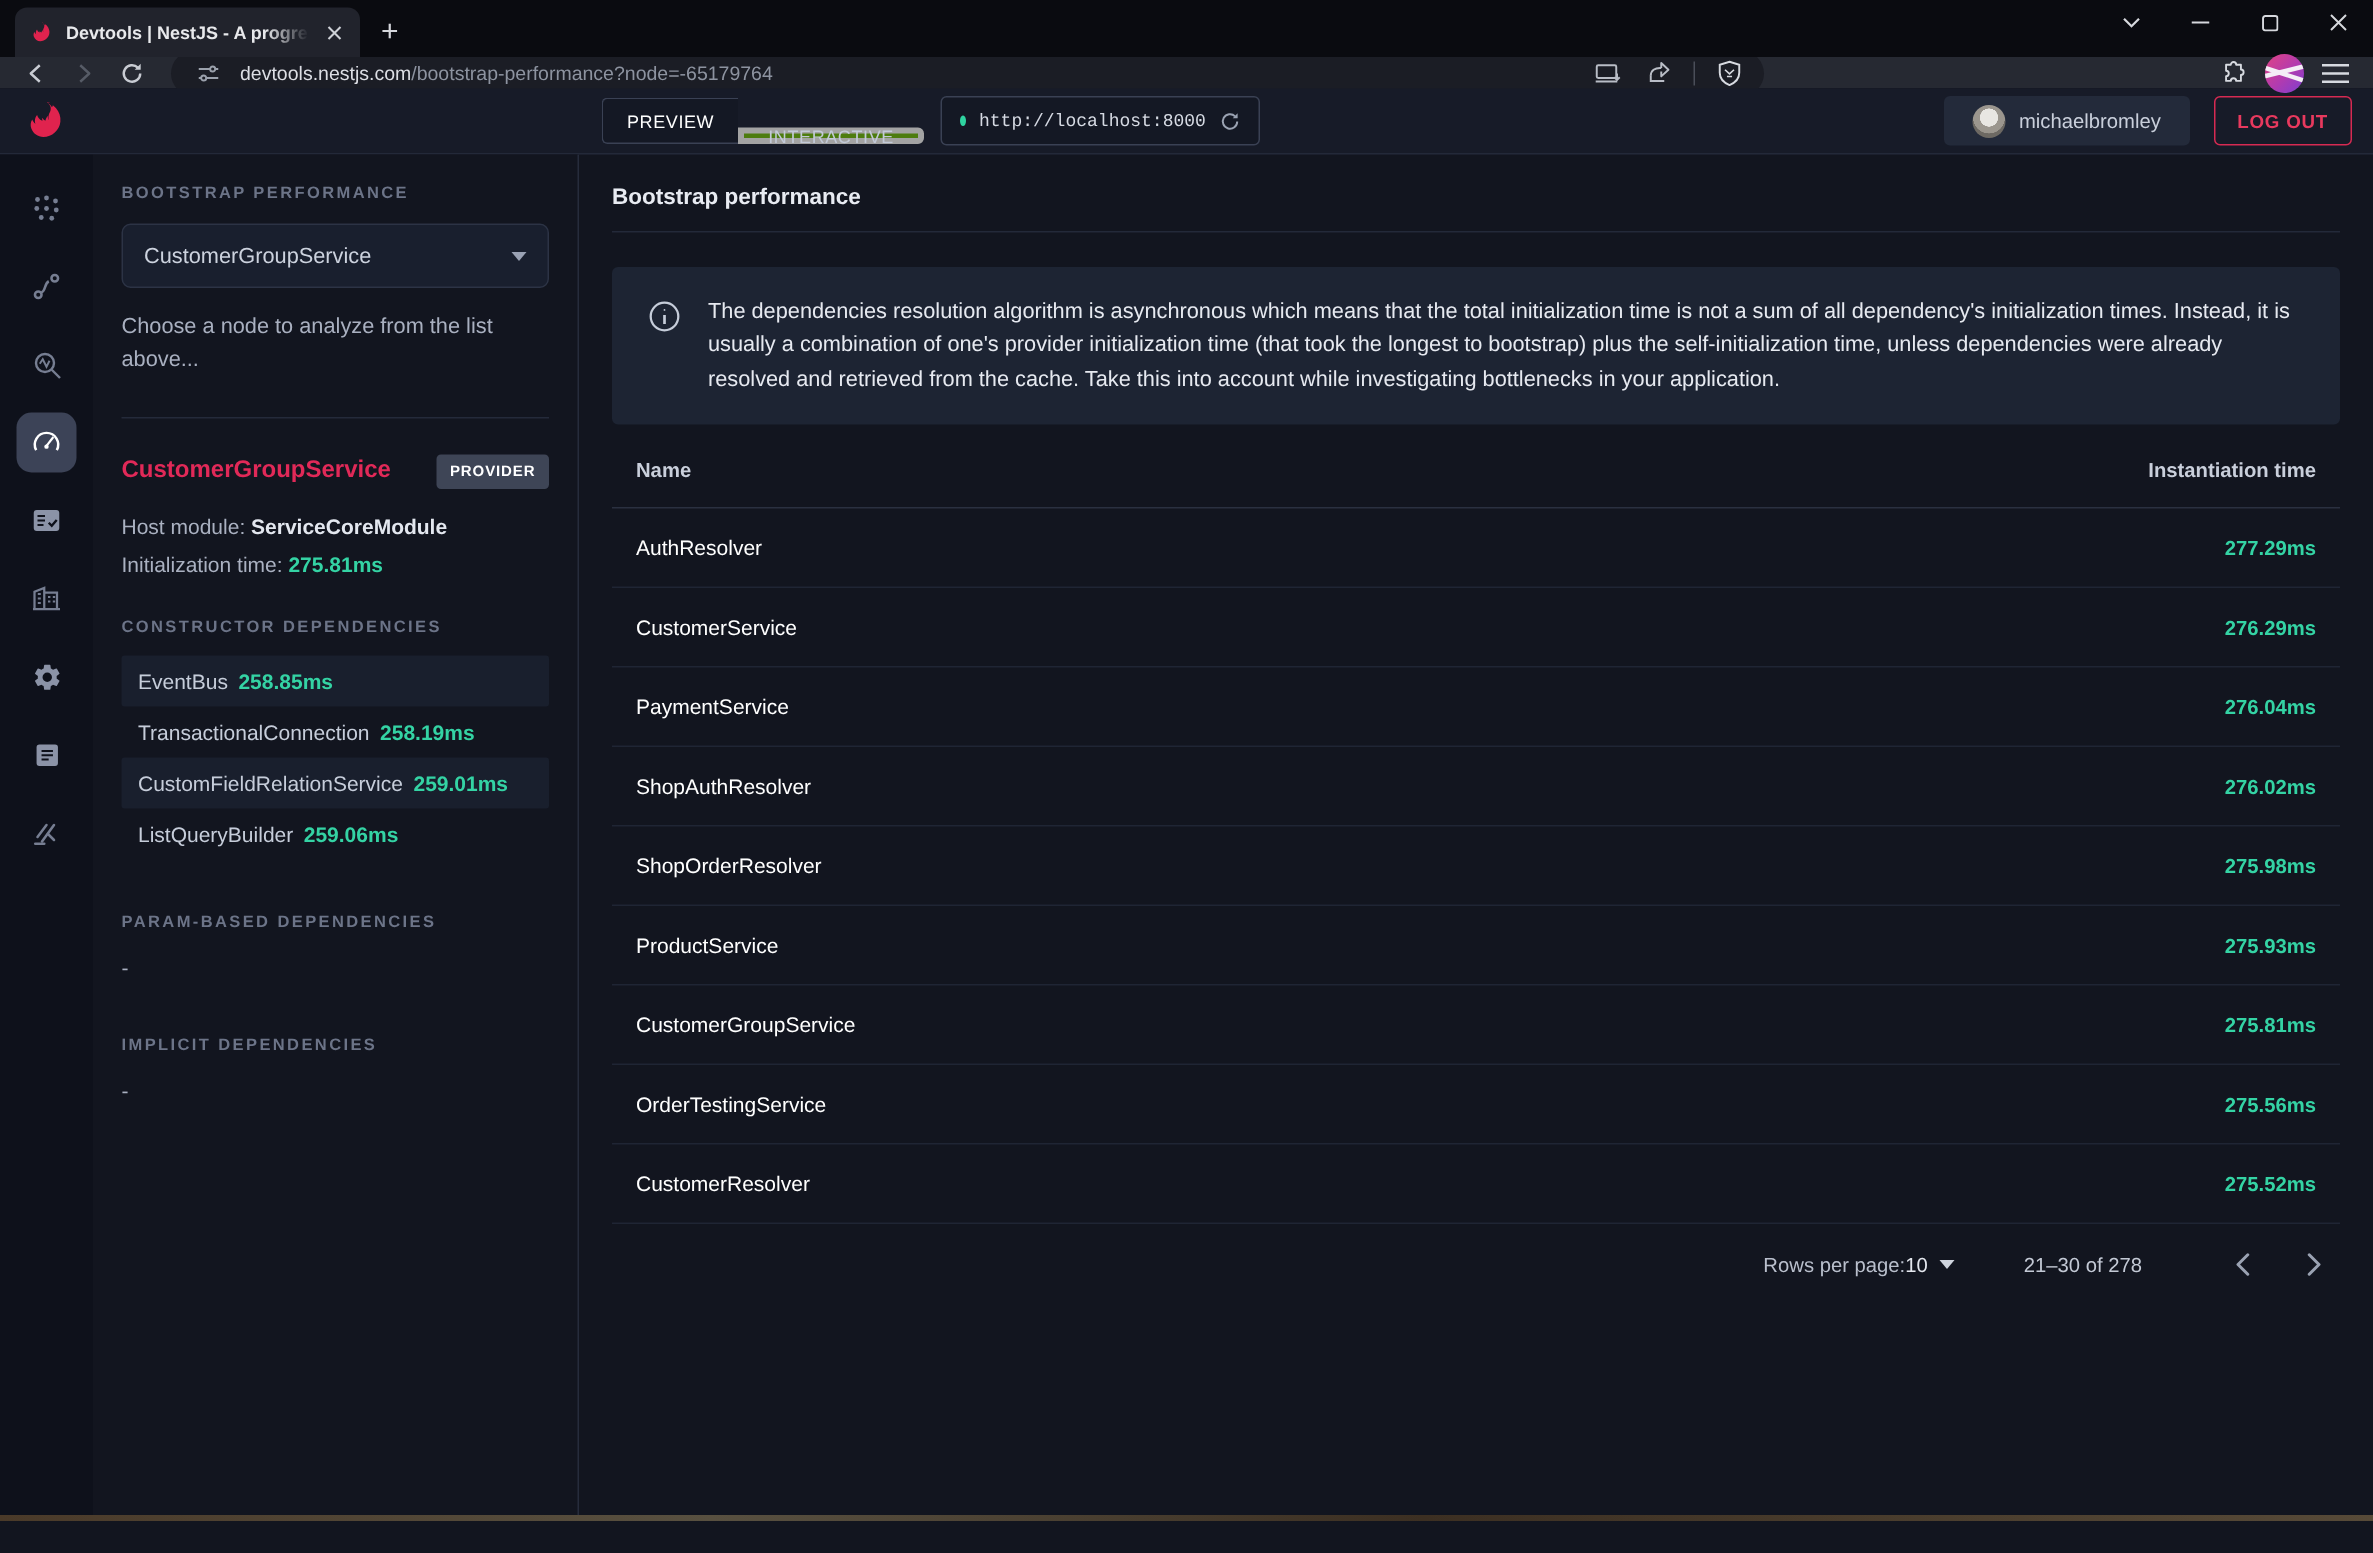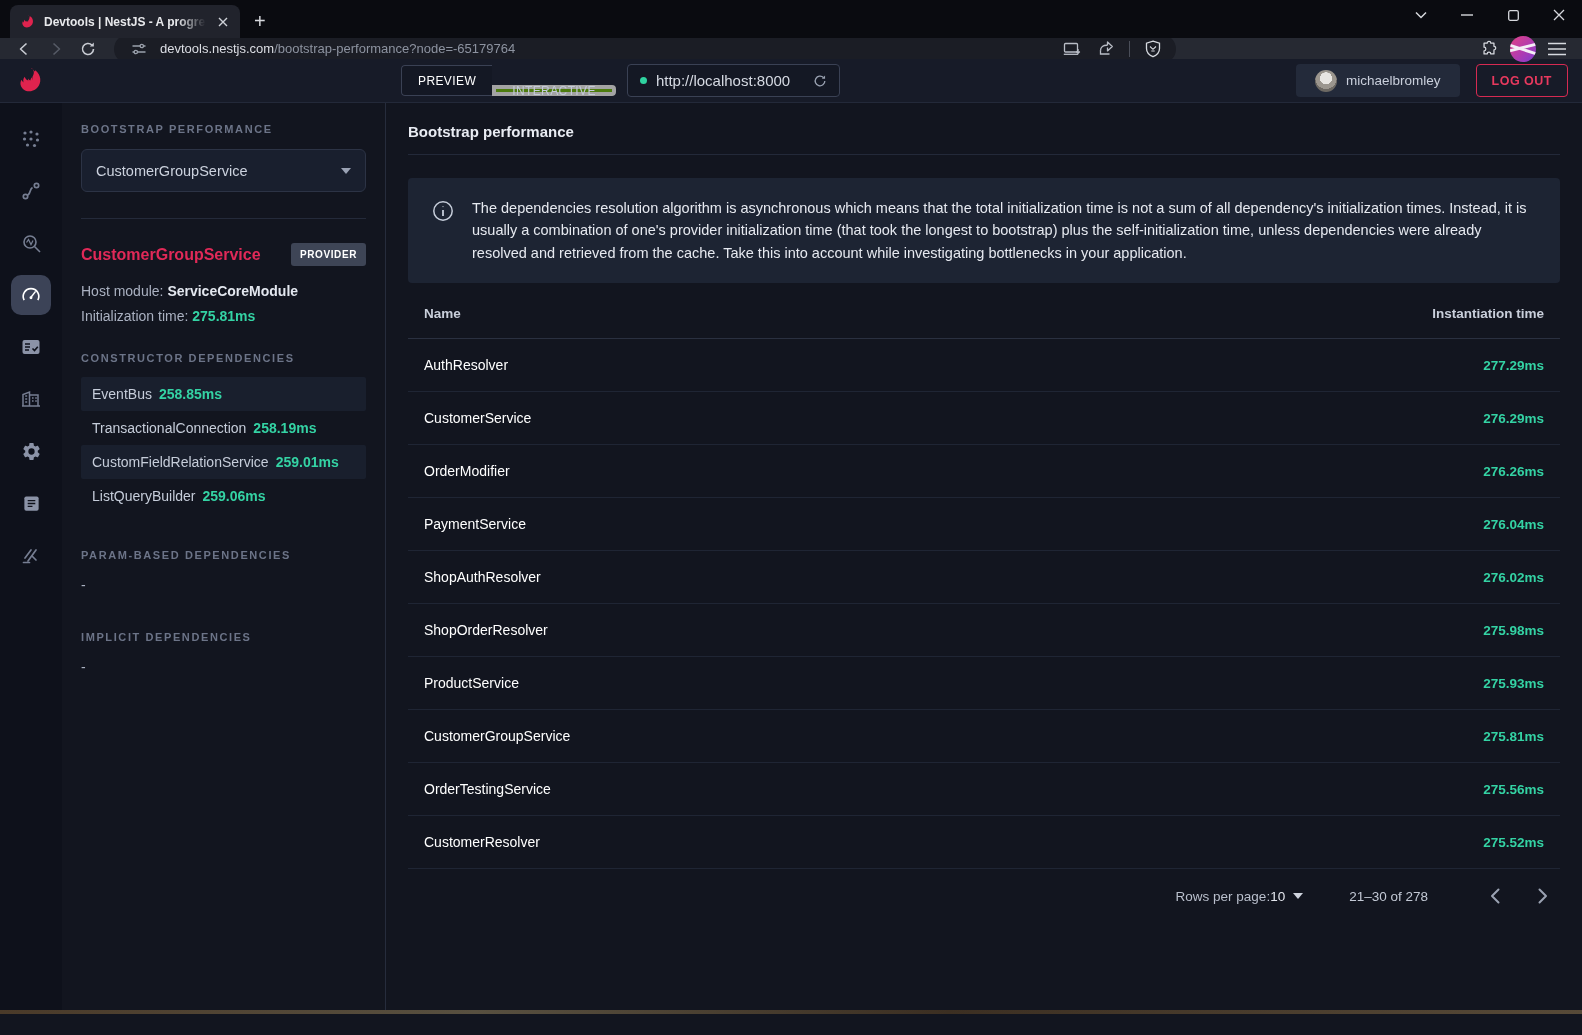--- a/index.html
+++ b/index.html
@@ -38,21 +38,21 @@
   .logo-cell { width:62px; height:100%; display:flex; align-items:center; justify-content:center; }
   .header-panel-gap { width:324px; }
   .header-main { flex:1; display:flex; align-items:center; padding:0 14px; }
   .segmented { display:flex; border:1px solid #39415400; border-radius:4px; overflow:hidden; height:33px; }
   .seg-btn { padding:0 16px; display:flex; align-items:center; font-size:12px; font-weight:400; letter-spacing:.4px; }
   .seg-preview { background:#141824; color:#fff; border:1px solid #3a4154; border-right:none; border-radius:4px 0 0 4px; }
   .seg-interactive { background:#4d7c0f; color:#c3cad8; border:4px solid #a3a3a3; border-radius:0 4px 4px 0;margin-top:20px; }
   .target-url { height:33px; margin-left:10px; border:1px solid #3a4154; border-radius:4px; background:#141824;
     display:flex; align-items:center; gap:9px; padding:0 12px; width:213px; }
   .green-dot { width:7px; height:7px; border-radius:50%; background:#2fd3a0; }
-  .target-url-text { flex:1; font-size:15px; color:#d6dae3; }
+  .target-url-text { flex:1; font-size:12px; color:#d6dae3;font-family:Liberation Mono, monospace; }
   .hdr-right { margin-left:auto; display:flex; align-items:center; gap:16px; }
   .userchip { background:#232a3a; border-radius:4px; height:33px; display:flex; align-items:center; gap:9px; padding:0 19px; }
   .userchip .uavatar { width:22px; height:22px; border-radius:50%; background:radial-gradient(circle at 50% 38%, #e8e6e2 0 34%, #9b968e 35% 60%, #6d6963 61%); }
   .username { font-size:13.5px; color:#c9cfdb; }
   .logout-btn { height:33px; padding:0 15px; border:1.5px solid #d62a52; border-radius:4px; background:transparent;
     color:#e8395e; font-size:12.5px; font-weight:700; letter-spacing:.5px; font-family:inherit; }
 
   .app-body { flex:1; display:flex; min-height:0; }
   .iconbar { width:62px; background:#0e111b; padding-top:16px; display:flex; flex-direction:column; align-items:center; gap:12px; }
   .nav-item { width:40px; height:40px; border-radius:10px; display:flex; align-items:center; justify-content:center; color:#767e92; }
@@ -315,20 +315,21 @@
           </svg>
       </span>
     </div>
 
     <div class="panel">
       <div class="sec-heading">BOOTSTRAP PERFORMANCE</div>
       <div class="node-select">
         <span class="node-select-value">CustomerGroupService</span>
         <span class="caret"></span>
       </div>
+      <div class="hint">Choose a node to analyze from the list above...</div>
       <div class="panel-div"></div>
       <div class="node-row">
         <span class="node-name">CustomerGroupService</span>
         <span class="node-badge">PROVIDER</span>
       </div>
       <div class="kv"><span>Host module:</span> <span class="v-strong">ServiceCoreModule</span></div>
       <div class="kv"><span>Initialization time:</span> <span class="v-teal">275.81ms</span></div>
 
       <div class="sec-heading deps-heading">CONSTRUCTOR DEPENDENCIES</div>
       <ul class="dep-list">
@@ -381,24 +382,20 @@
         <tbody>
             <tr>
               <td>AuthResolver</td>
               <td class="t-right">277.29ms</td>
             </tr>
             <tr>
               <td>CustomerService</td>
               <td class="t-right">276.29ms</td>
             </tr>
             <tr>
-              <td>OrderModifier</td>
-              <td class="t-right">276.26ms</td>
-            </tr>
-            <tr>
               <td>PaymentService</td>
               <td class="t-right">276.04ms</td>
             </tr>
             <tr>
               <td>ShopAuthResolver</td>
               <td class="t-right">276.02ms</td>
             </tr>
             <tr>
               <td>ShopOrderResolver</td>
               <td class="t-right">275.98ms</td>

